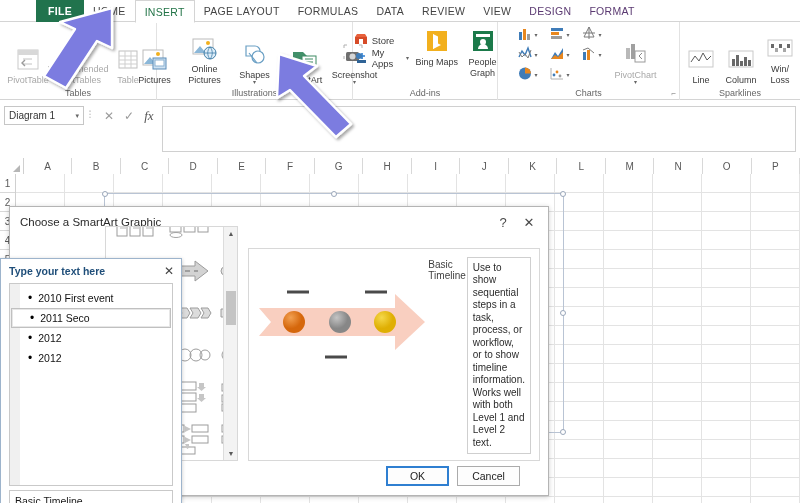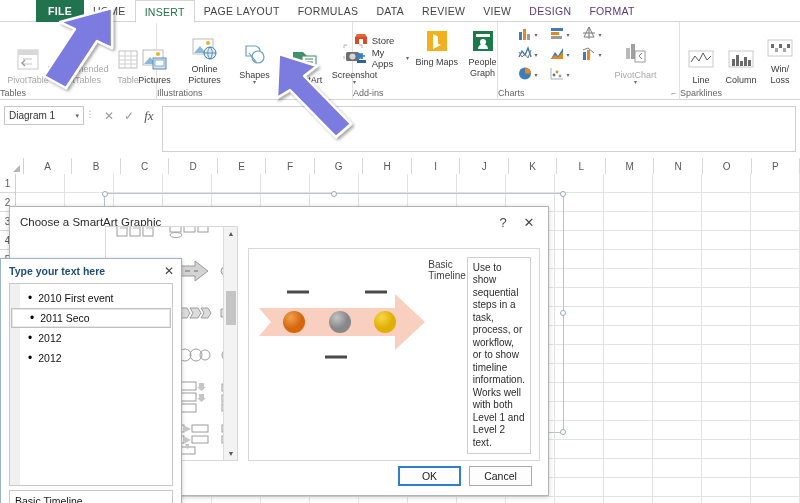--- a/index.html
+++ b/index.html
@@ -41,21 +41,21 @@
     display: flex; align-items: stretch;
   }
   .rgroup {
     position: relative; display: flex; flex-direction: column;
     align-items: center; justify-content: flex-start;
     border-right: 1px solid #e2e2e2; height: 78px; padding-top: 3px;
   }
   .rgroup:last-child { border-right: none; }
   .glabel {
     position: absolute; bottom: 2px; left: 0; width: 100%;
-    font-size: 9px; color: #666;
+    text-align: center; font-size: 9px; color: #666;
   }
   .gdialog {
     position: absolute; bottom: 2px; right: 3px; font-size: 8px; color: #999;
   }
   .gitems { display: flex; align-items: flex-end; height: 60px; }
   .btn {
     display: flex; flex-direction: column; align-items: center;
     width: 50px; padding: 2px 1px 0; font-size: 9px; color: #3b3b3b;
     line-height: 10.5px; text-align: center; cursor: default;
   }
@@ -185,21 +185,21 @@
     display: flex; flex-direction: row; padding: 8px 8px 6px;
   }
   .pv-art { height: 135px; display: flex; align-items: center; justify-content: center; }
   .pv-name { font-size: 10px; color: #3f3f3f; padding: 2px 1px 4px; }
   .pv-desc {
     flex: 1; border: 1px solid #cfcfcf; font-size: 10px; color: #2b2b2b;
     line-height: 12.5px; padding: 4px 5px;
   }
   .dlg-foot {
     height: 34px; display: flex; align-items: center; justify-content: flex-end;
-    gap: 8px; padding: 0 16px 4px 0; flex: none;
+    gap: 8px; padding: 0 28px 4px 0; flex: none;
   }
   .dbtn {
     width: 63px; height: 20px; font-size: 10.5px; color: #222;
     border: 1px solid #ababab; background: #fdfdfd;
     display: flex; align-items: center; justify-content: center;
   }
   .dbtn.primary { border: 2px solid #2f7fd1; }
 
   
   .textpane {

